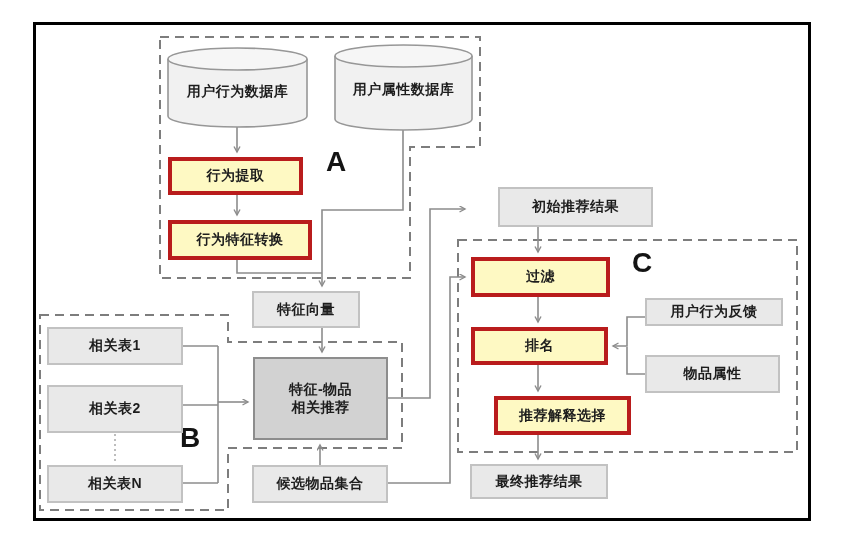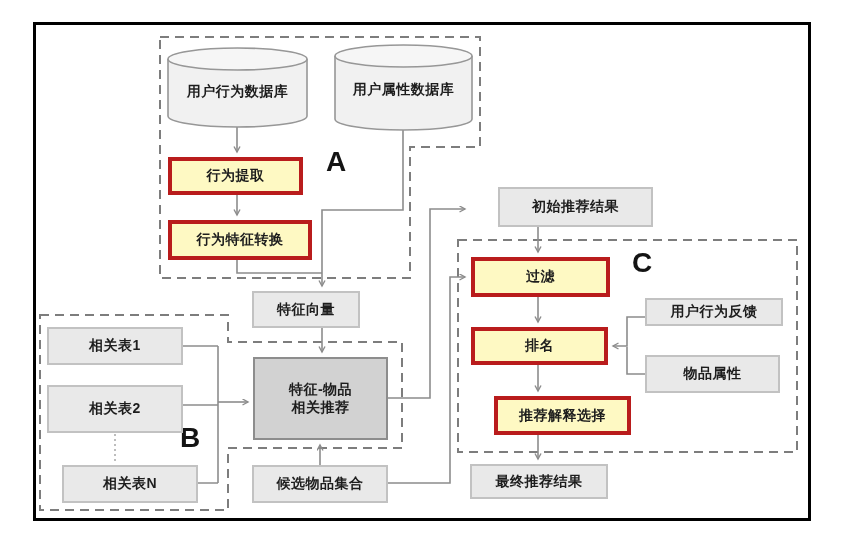--- a/index.html
+++ b/index.html
@@ -95,21 +95,21 @@
 
   <div class="node light" style="left:252px;top:291px;width:108px;height:37px;">特征向量</div>
   <div class="node dark" style="left:253px;top:357px;width:135px;height:83px;flex-direction:column;">
     <span>特征-物品</span>
     <span>相关推荐</span>
   </div>
   <div class="node light" style="left:252px;top:465px;width:136px;height:38px;">候选物品集合</div>
 
   <div class="node light" style="left:47px;top:327px;width:136px;height:38px;">相关表1</div>
   <div class="node light" style="left:47px;top:385px;width:136px;height:48px;">相关表2</div>
-  <div class="node light" style="left:62px;top:465px;width:136px;height:38px;">相关表N</div>
+  <div class="node light" style="left:47px;top:465px;width:136px;height:38px;">相关表N</div>
 
   <div class="node light" style="left:470px;top:187px;width:155px;height:40px;margin-left:28px;">初始推荐结果</div>
   <div class="node shaded" style="left:471px;top:257px;width:139px;height:40px;">过滤</div>
   <div class="node shaded" style="left:471px;top:327px;width:137px;height:38px;">排名</div>
   <div class="node shaded" style="left:494px;top:396px;width:137px;height:39px;">推荐解释选择</div>
   <div class="node light" style="left:470px;top:464px;width:138px;height:35px;">最终推荐结果</div>
   <div class="node light" style="left:645px;top:298px;width:138px;height:28px;">用户行为反馈</div>
   <div class="node light" style="left:645px;top:355px;width:135px;height:38px;">物品属性</div>
 </div>
 

